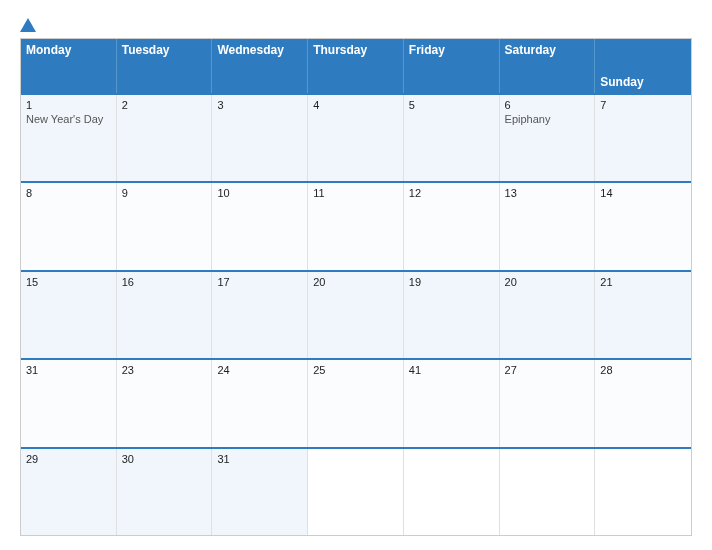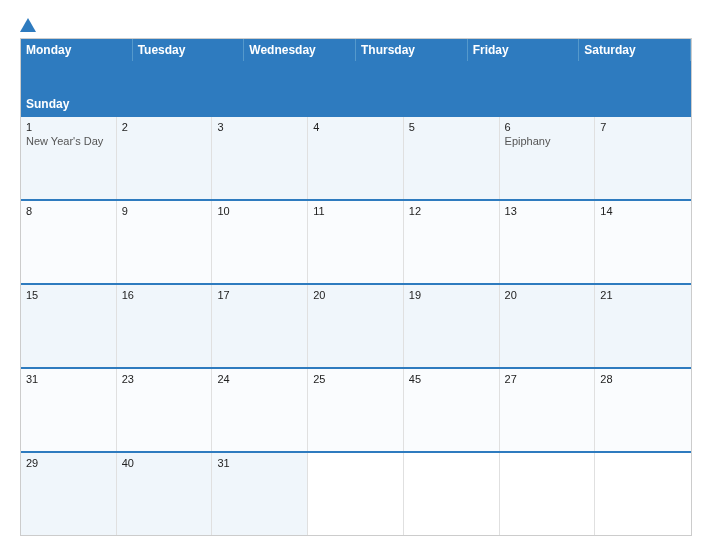--- a/index.html
+++ b/index.html
@@ -70,21 +70,21 @@
       padding-top: 2px;
     }
     .calendar {
       flex: 1;
       display: flex;
       flex-direction: column;
       border: 1px solid #ccc;
     }
     .day-headers {
       display: grid;
-      grid-template-columns: repeat(6, 1fr);
+      grid-template-columns: repeat(7, 1fr);
       background: #2e7bbf;
     }
     .day-header {
       color: #fff;
       font-size: 12px;
       font-weight: bold;
       padding: 4px 5px;
       border-right: 1px solid #5599cc;
       text-align: left;
     }
@@ -247,35 +247,35 @@
           <div class="day-cell">
             <span class="day-number">23</span>
           </div>
           <div class="day-cell">
             <span class="day-number">24</span>
           </div>
           <div class="day-cell">
             <span class="day-number">25</span>
           </div>
           <div class="day-cell">
-            <span class="day-number">45</span>
+            <span class="day-number">41</span>
           </div>
           <div class="day-cell">
             <span class="day-number">27</span>
           </div>
           <div class="day-cell">
             <span class="day-number">28</span>
           </div>
         </div>
         <div class="week-row">
           <div class="day-cell">
             <span class="day-number">29</span>
           </div>
           <div class="day-cell">
-            <span class="day-number">40</span>
+            <span class="day-number">30</span>
           </div>
           <div class="day-cell">
             <span class="day-number">31</span>
           </div>
           <div class="day-cell empty"></div>
           <div class="day-cell empty"></div>
           <div class="day-cell empty"></div>
           <div class="day-cell empty"></div>
         </div>
       </div>

